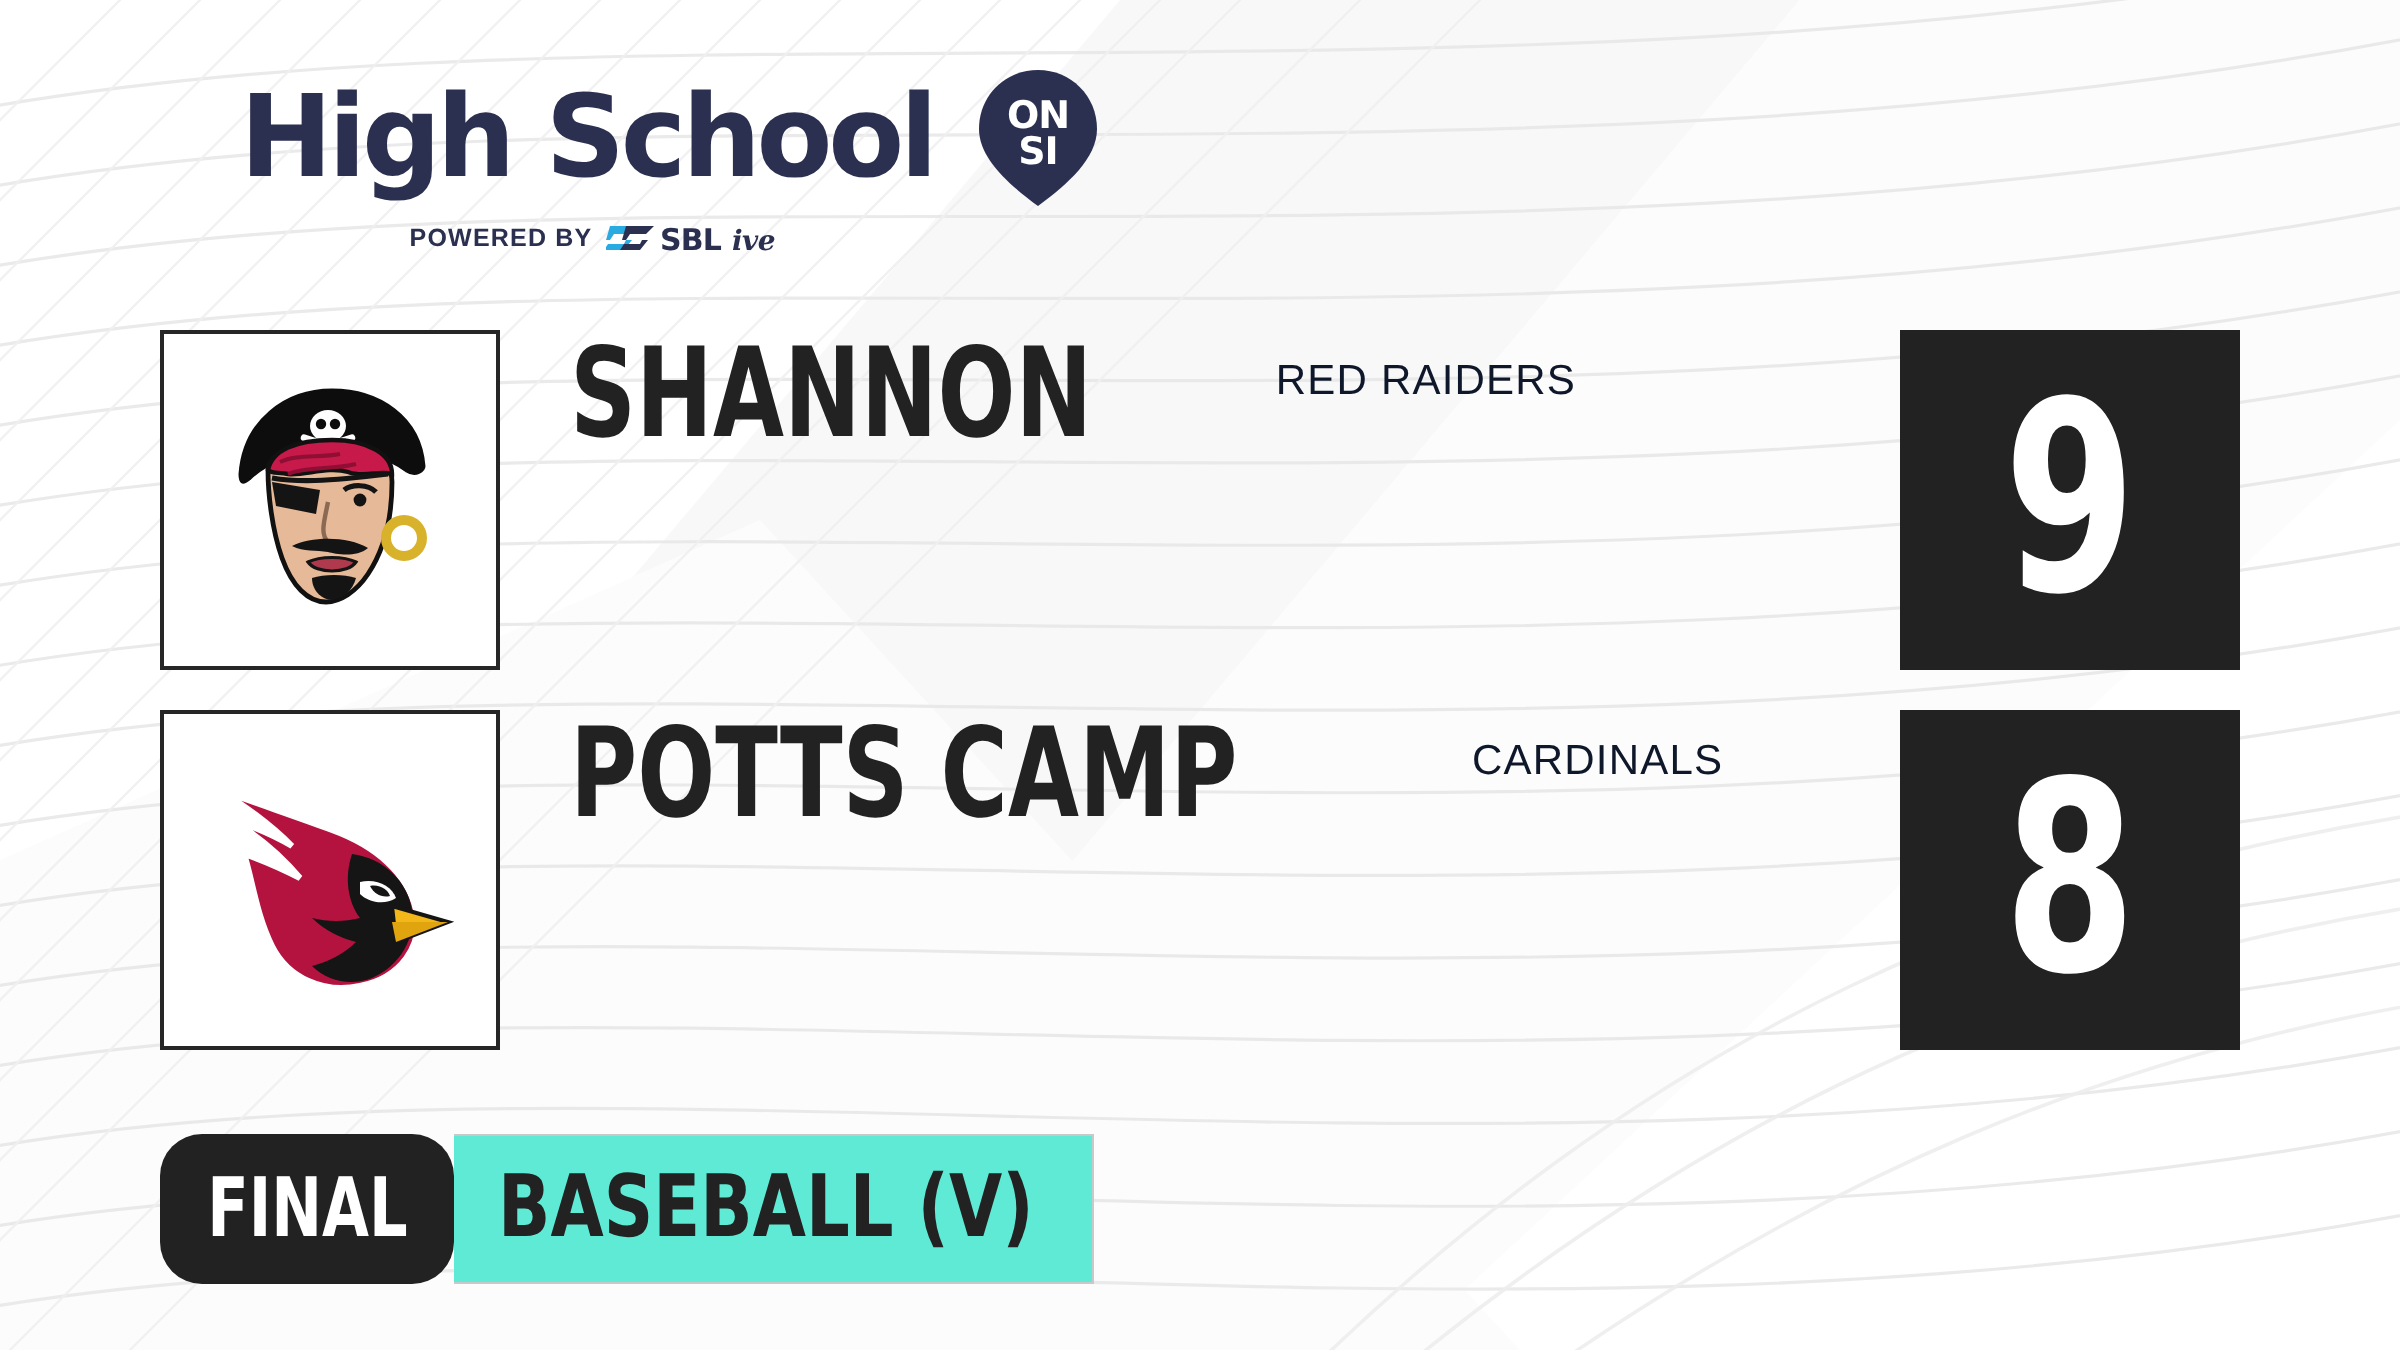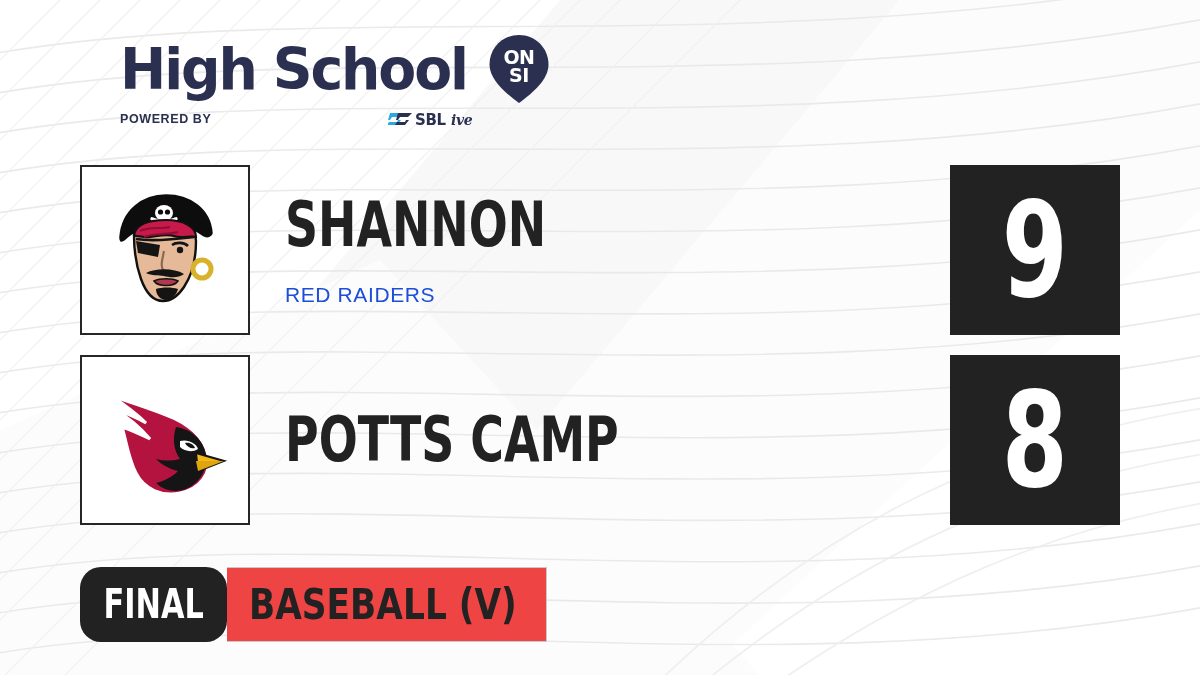--- a/index.html
+++ b/index.html
@@ -26,21 +26,21 @@
     letter-spacing:-2.2px;
     color:#2b3050;
     line-height:62px;
     white-space:nowrap;
     transform:scaleX(0.97);
     transform-origin:left center;
   }
   #onsi-pin { margin-left:10px; width:62px; height:70px; flex:0 0 auto; }
 
   #powered-row {
-    display:flex; align-items:center; justify-content:space-between;
+    display:flex; align-items:center; justify-content:center;
     gap:7px; margin-top:5px; padding-right:56px;
   }
   #powered-by-text {
     font-family:"Liberation Sans", sans-serif;
     font-weight:bold; font-size:12.5px; letter-spacing:0.6px;
     color:#2b3050; white-space:nowrap;
   }
   #sblive-mark { width:106px; height:20px; flex:0 0 auto; }
 
   
@@ -51,39 +51,39 @@
   .team-logo-box {
     position:absolute; left:80px; top:0;
     width:170px; height:170px;
     background:#ffffff;
     border:2px solid #262626;
     display:flex; align-items:center; justify-content:center;
   }
   .team-logo-box svg { display:block; }
 
   .team-text { position:absolute; left:285px; top:0; height:170px;
-               display:flex; flex-direction:column; justify-content:center; }
+               display:flex; flex-direction:row; justify-content:center; }
   .team-name {
     font-family:"DejaVu Sans", sans-serif;
     font-weight:bold;
     font-size:62px;
     line-height:64px;
     letter-spacing:0px;
     color:#222222;
     transform:scaleX(0.74);
     transform-origin:left center;
     white-space:nowrap;
   }
   .team-mascot {
     font-family:"Liberation Sans", sans-serif;
     font-weight:400;
     font-size:21px;
     letter-spacing:0.6px;
-    color:#1d4ed8;
-    margin-top:26px;
+    color:#0f172a;
+    margin-top:14px;
     white-space:nowrap;
   }
 
   .score-box {
     position:absolute; left:950px; top:0;
     width:170px; height:170px;
     background:#222222;
     display:flex; align-items:center; justify-content:center;
   }
   .score-value {
@@ -106,21 +106,21 @@
     display:flex; align-items:center; justify-content:center;border-radius:21px;
   }
   #status-final-label {
     font-family:"DejaVu Sans", sans-serif;
     font-weight:bold; font-size:41px; line-height:41px;
     color:#ffffff;
     transform:scaleX(0.74); transform-origin:center center;
     white-space:nowrap;
   }
   #status-sport {
-    width:320px; background:#ef4444;
+    width:320px; background:#5eead4;
     border:1px solid #c9c9c9; border-left:none;
     display:flex; align-items:center; padding-left:22px;
   }
   #status-sport-label {
     font-family:"DejaVu Sans", sans-serif;
     font-weight:bold; font-size:43px; line-height:43px;
     color:#222222;
     transform:scaleX(0.80); transform-origin:left center;
     white-space:nowrap;
   }
@@ -278,20 +278,21 @@
         <path d="M88 72 C 96 70, 104 74, 106 80 C 100 84, 92 82, 88 78 Z" fill="#ffffff"></path>
         <path d="M93 74 C 98 73, 102 76, 103 79 C 99 80, 95 78, 93 74 Z" fill="#151515"></path>
 
         <path d="M104 84 L132 92 L106 102 Z" fill="#f2b718" stroke="#151515" stroke-width="2"></path>
         <path d="M104 92 L132 92 L106 102 Z" fill="#e0a40f"></path>
       </g>
     </svg>
   </div>
   <div class="team-text">
     <div class="team-name">POTTS CAMP</div>
+    <div class="team-mascot">CARDINALS</div>
   </div>
   <div class="score-box">
     <span class="score-value">8</span>
   </div>
 </div>
 
 <div id="status-bar">
   <div id="status-final">
     <span id="status-final-label">FINAL</span>
   </div>

